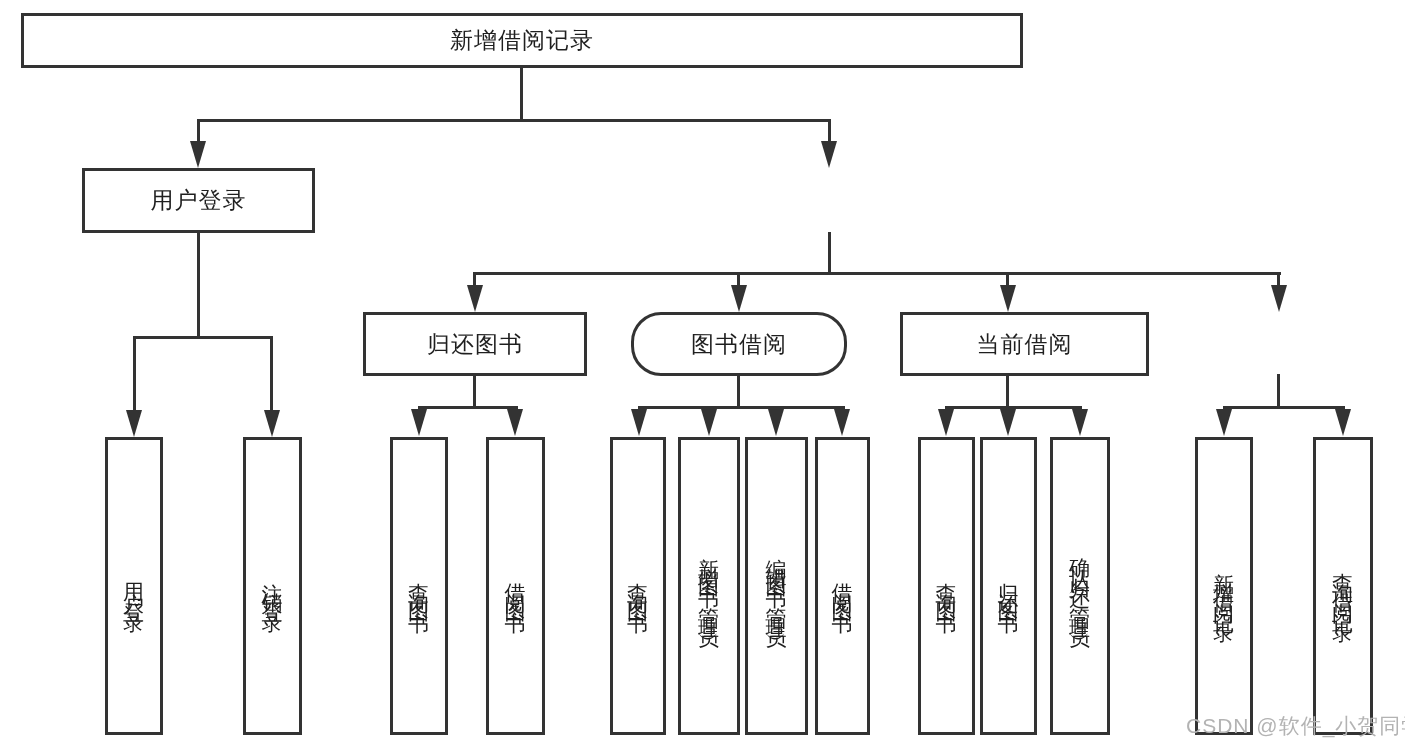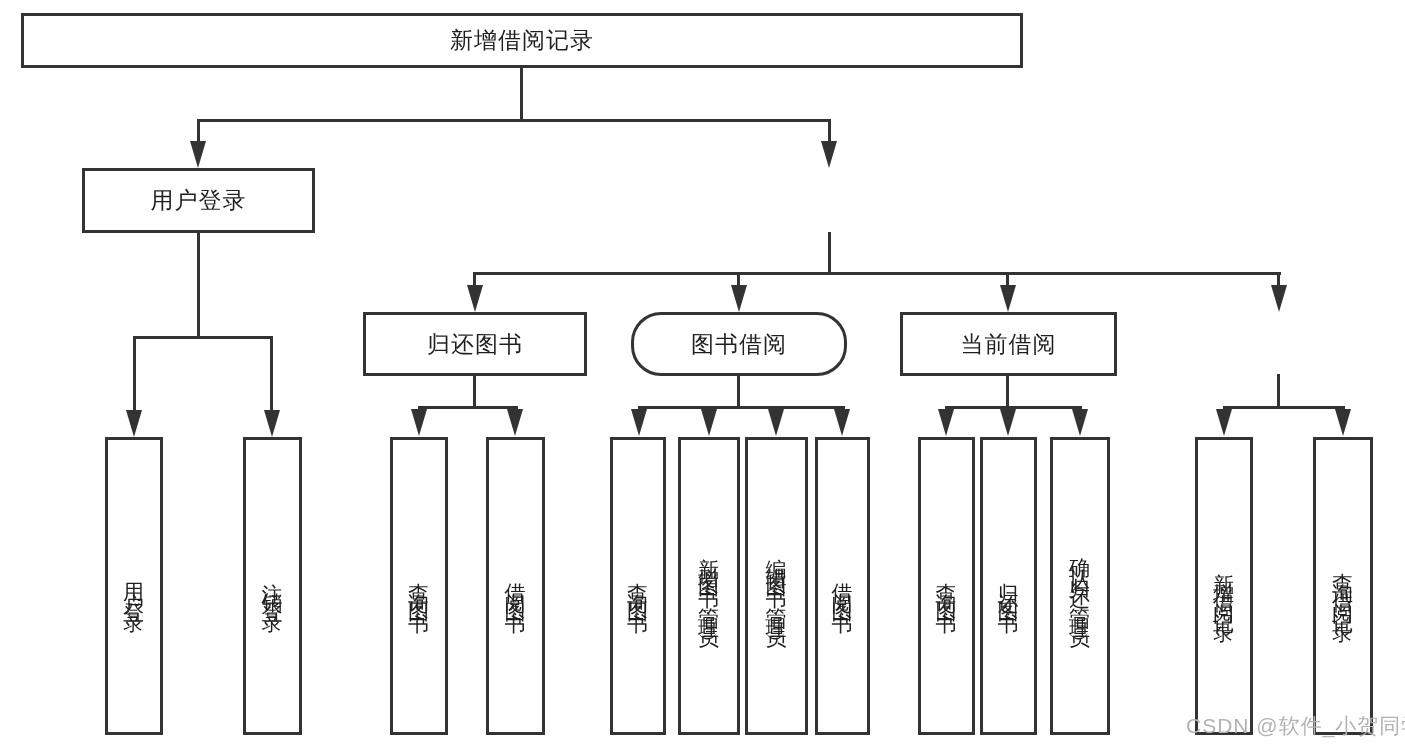--- a/index.html
+++ b/index.html
@@ -44,21 +44,21 @@
   <div class="hbox" style="left:82px;top:168px;width:233px;height:65px;">
     <span>用户登录</span>
   </div>
 
   <div class="hbox" style="left:363px;top:312px;width:224px;height:64px;">
     <span>归还图书</span>
   </div>
   <div class="hbox" style="left:631px;top:312px;width:216px;height:64px;border-radius:30px;">
     <span>图书借阅</span>
   </div>
-  <div class="hbox" style="left:900px;top:312px;width:217px;height:64px;">
+  <div class="hbox" style="left:900px;top:312px;width:249px;height:64px;">
     <span>当前借阅</span>
   </div>
 
   <div class="vbox" style="left:105px;top:437px;width:58px;height:298px;">
     <span class="vtext">用户登录</span>
   </div>
   <div class="vbox" style="left:243px;top:437px;width:59px;height:298px;">
     <span class="vtext">注销登录</span>
   </div>
 

